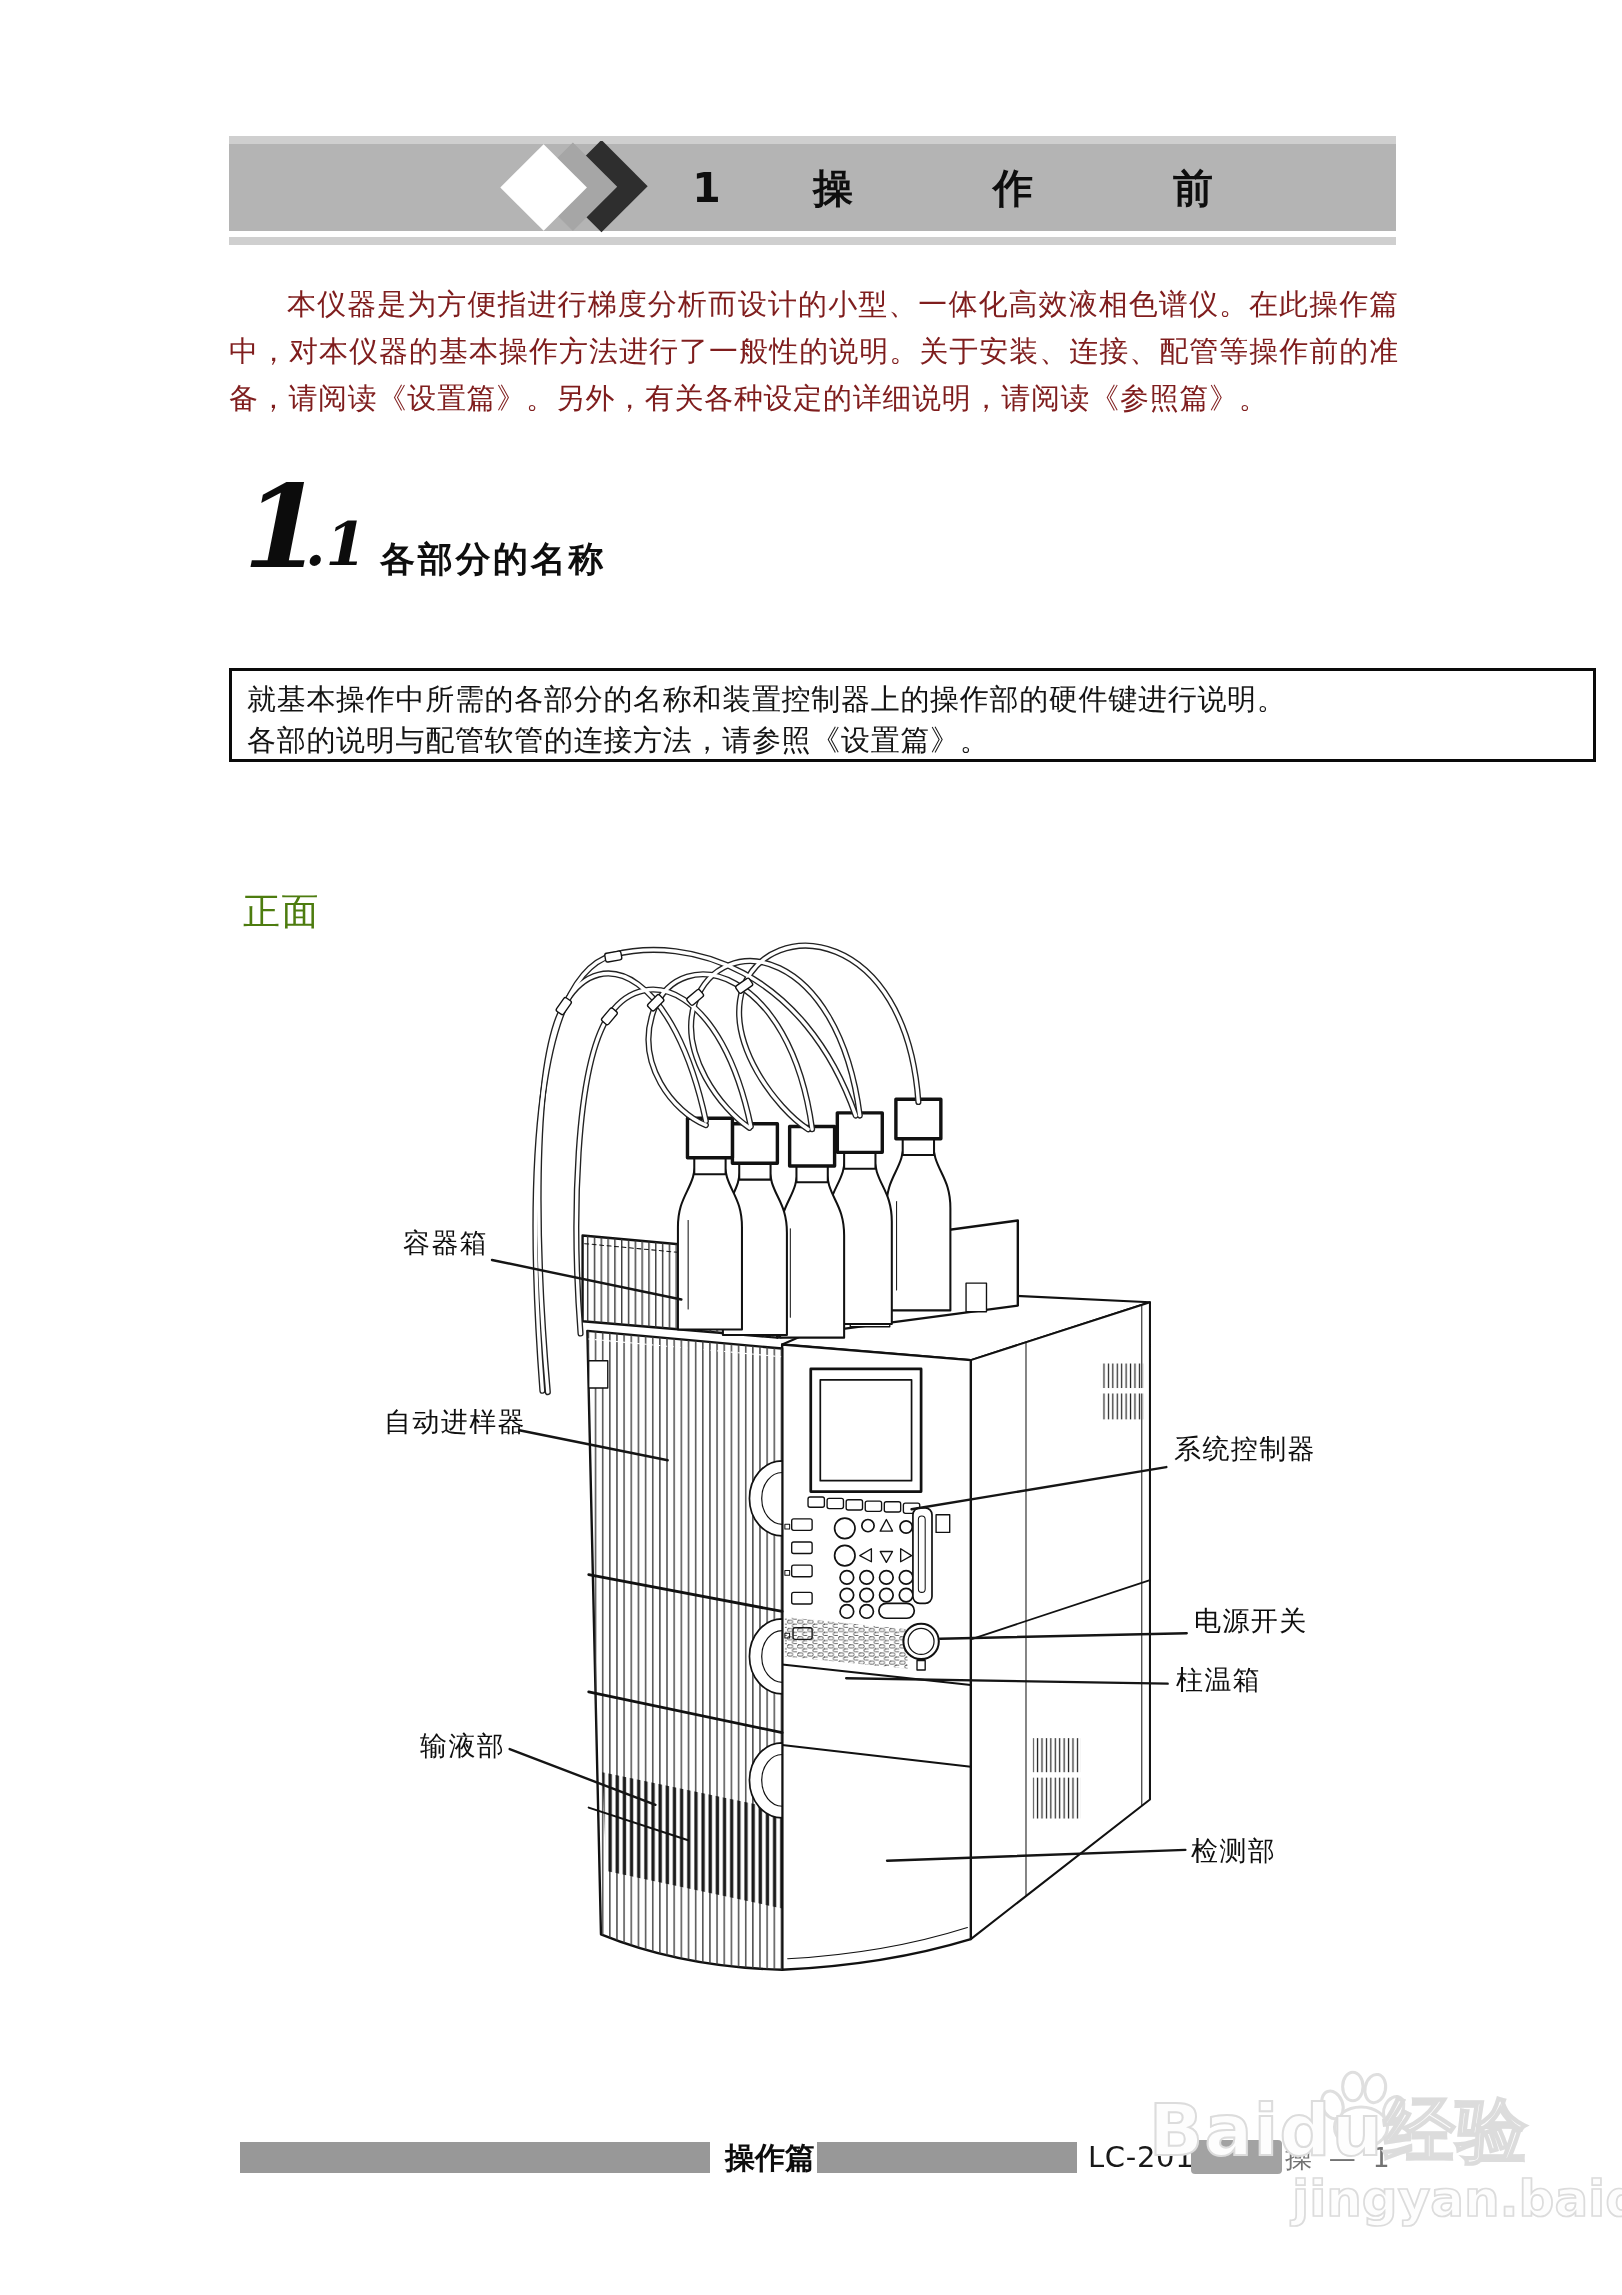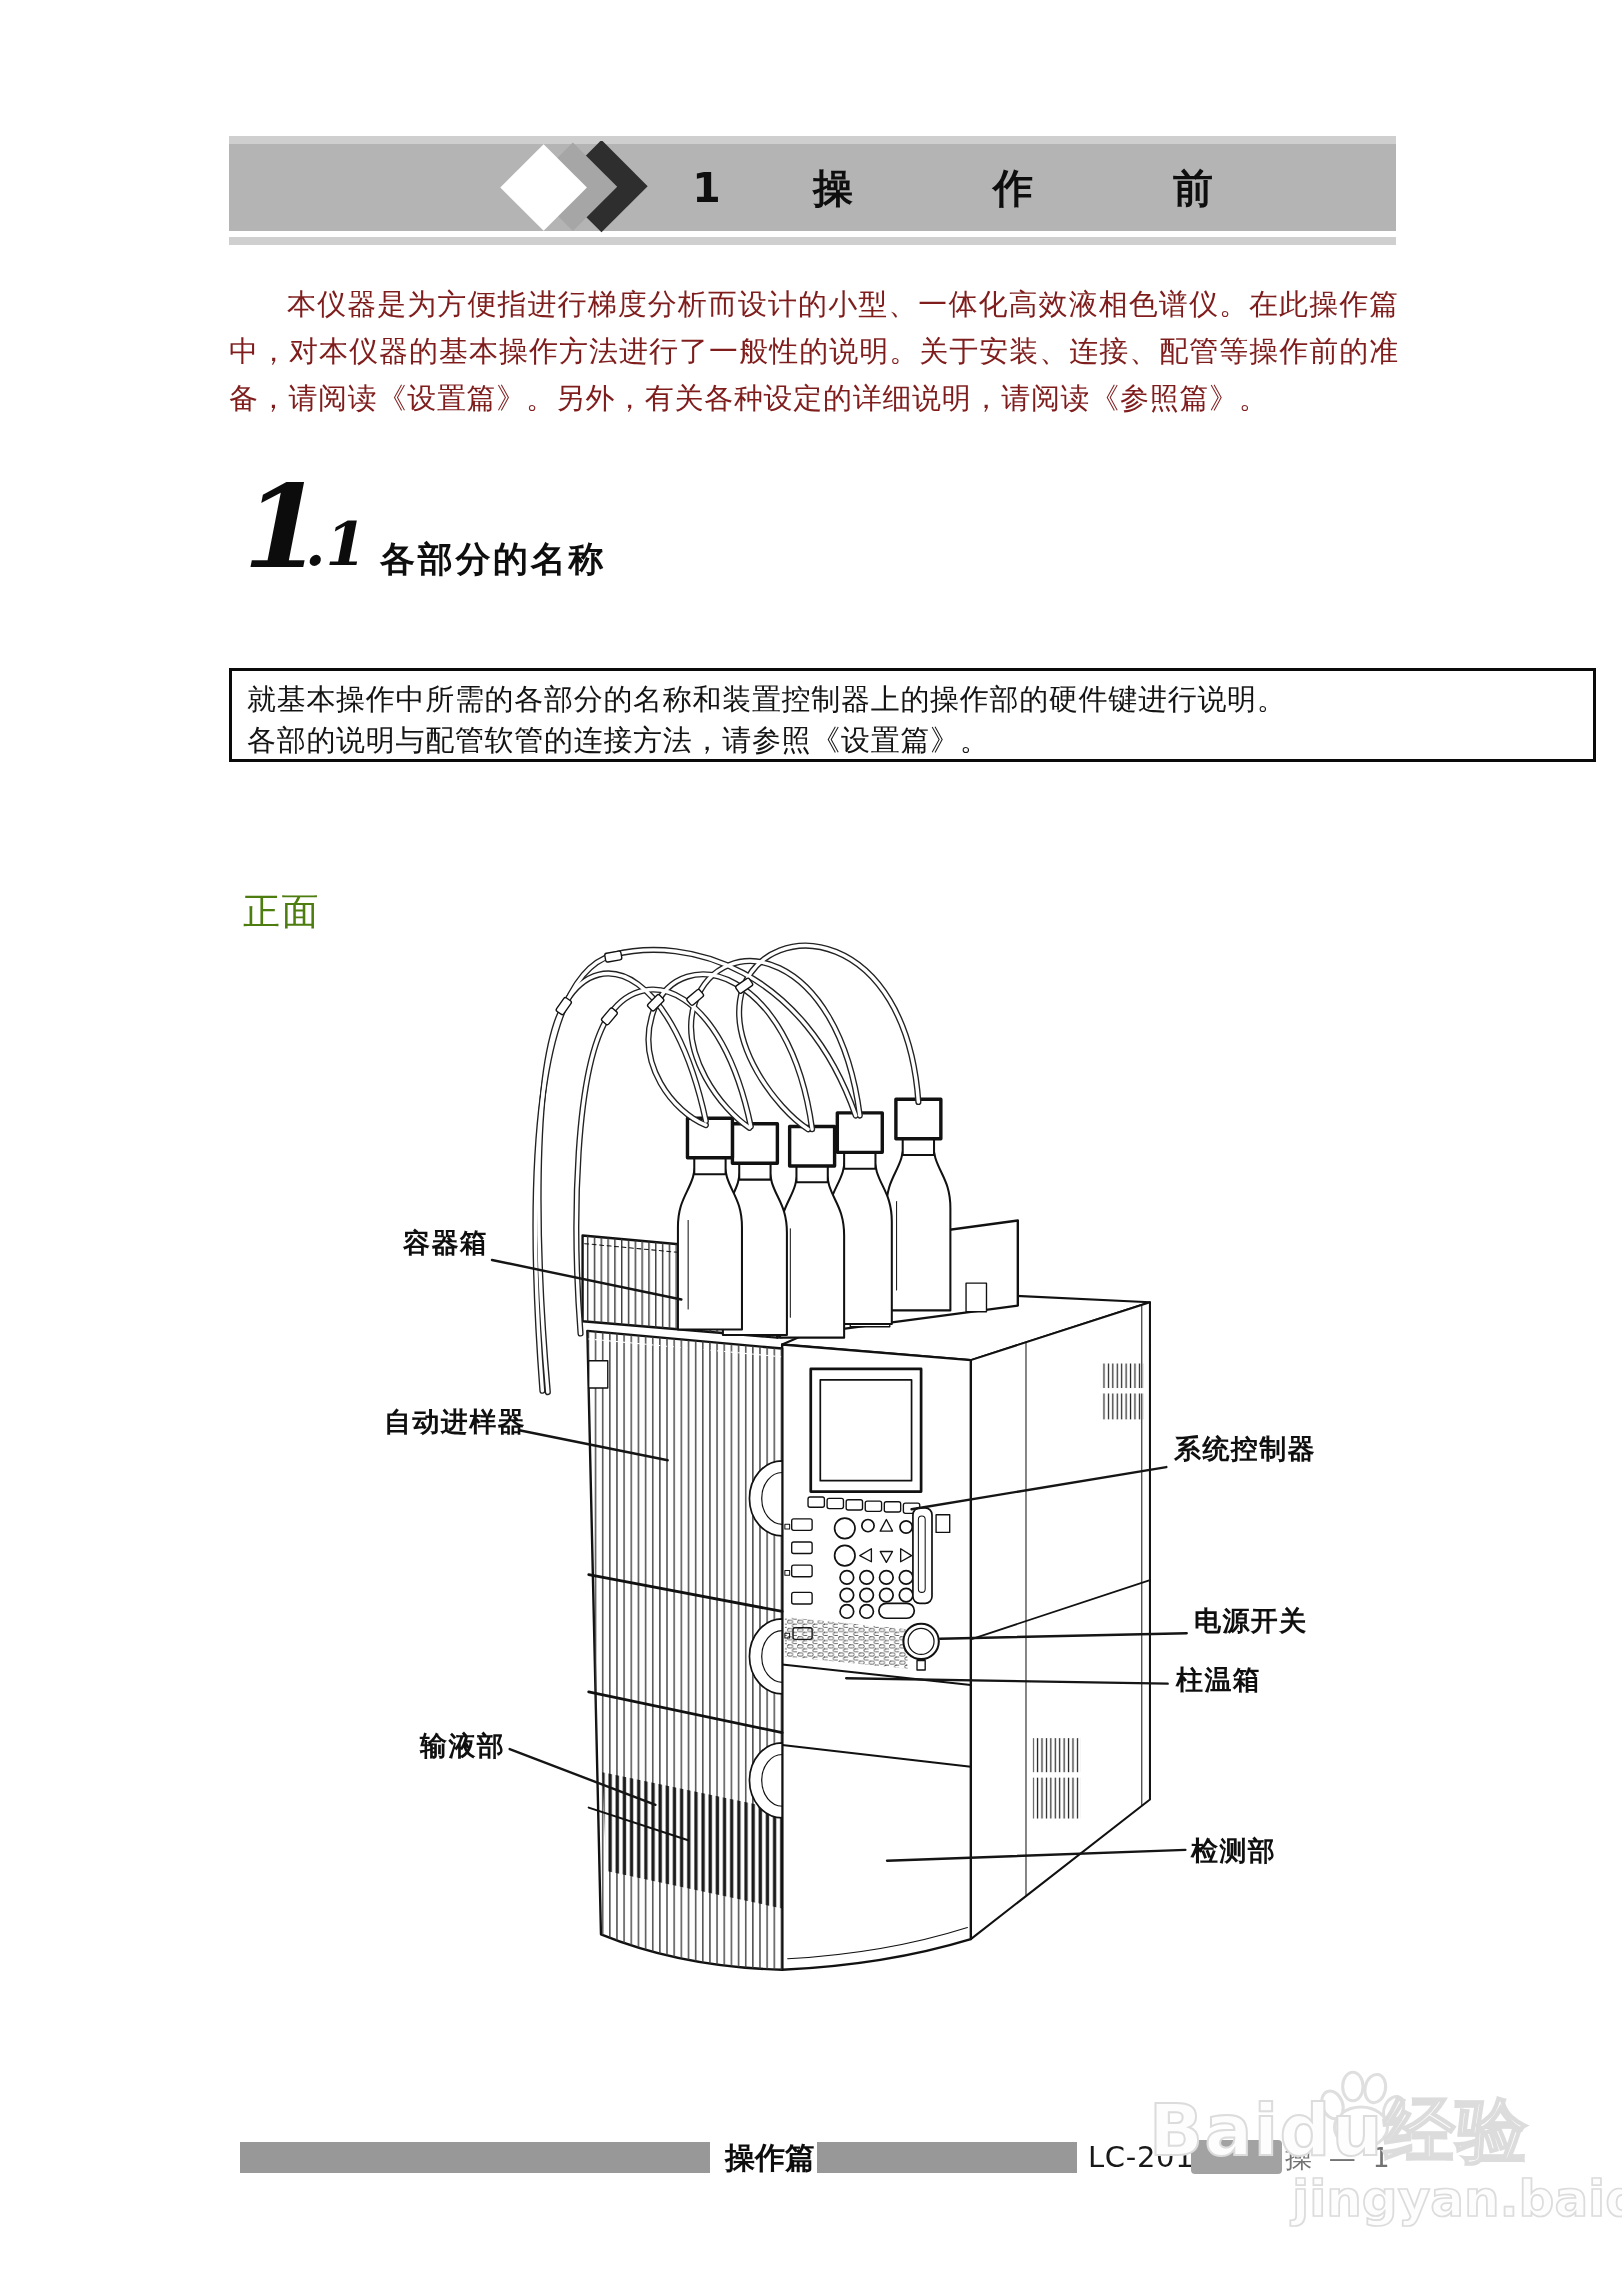--- a/index.html
+++ b/index.html
@@ -45,21 +45,21 @@
   }
   
   .note-box{
     position:absolute;left:229px;top:668px;width:1367px;height:94px;box-sizing:border-box;
     border:3.4px solid #0a0a0a;background:#fff;padding:8.2px 13.6px 0 15px;
   }
   .note-line{font-size:29px;line-height:41px;letter-spacing:0.7px;color:#141414;white-space:nowrap;}
   
   .view-label{position:absolute;left:243px;top:887px;font-size:37px;color:#4d7c0f;letter-spacing:1.4px;}
   .fig-svg{position:absolute;left:477px;top:941px;width:722px;height:1063px;}
-  .fig-label{position:absolute;font-size:27px;color:#0f0f0f;letter-spacing:1.4px;white-space:nowrap;font-weight:bold;}
+  .fig-label{position:absolute;font-size:27px;color:#0f0f0f;letter-spacing:1.4px;white-space:nowrap;}
   .lbl-rongqixiang{left:403px;top:1225px;}
   .lbl-zidongjinyangqi{left:384px;top:1404px;}
   .lbl-shuyebu{left:420px;top:1728px;}
   .lbl-xitongkongzhiqi{left:1174px;top:1431px;}
   .lbl-dianyuankaiguan{left:1194px;top:1603px;}
   .lbl-zhuwenxiang{left:1176px;top:1662px;}
   .lbl-jiancebu{left:1191px;top:1833px;}
   
   .footer-bar1{position:absolute;left:240px;top:2142px;width:470px;height:31px;background:#989898;}
   .footer-booklet{position:absolute;left:725px;top:2142px;height:31px;line-height:31px;font-size:30px;font-weight:700;color:#0d0d0d;}

